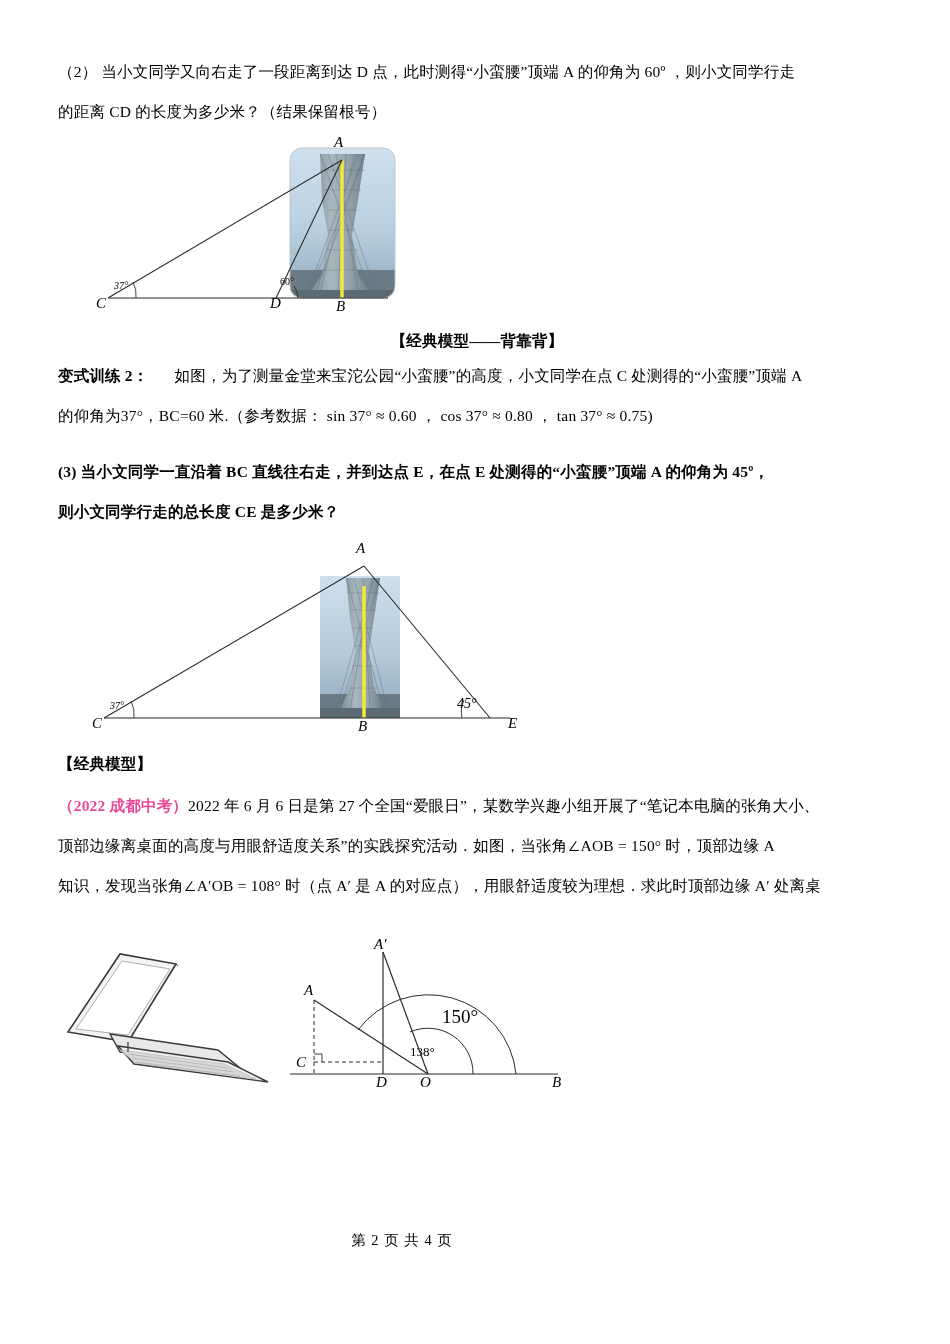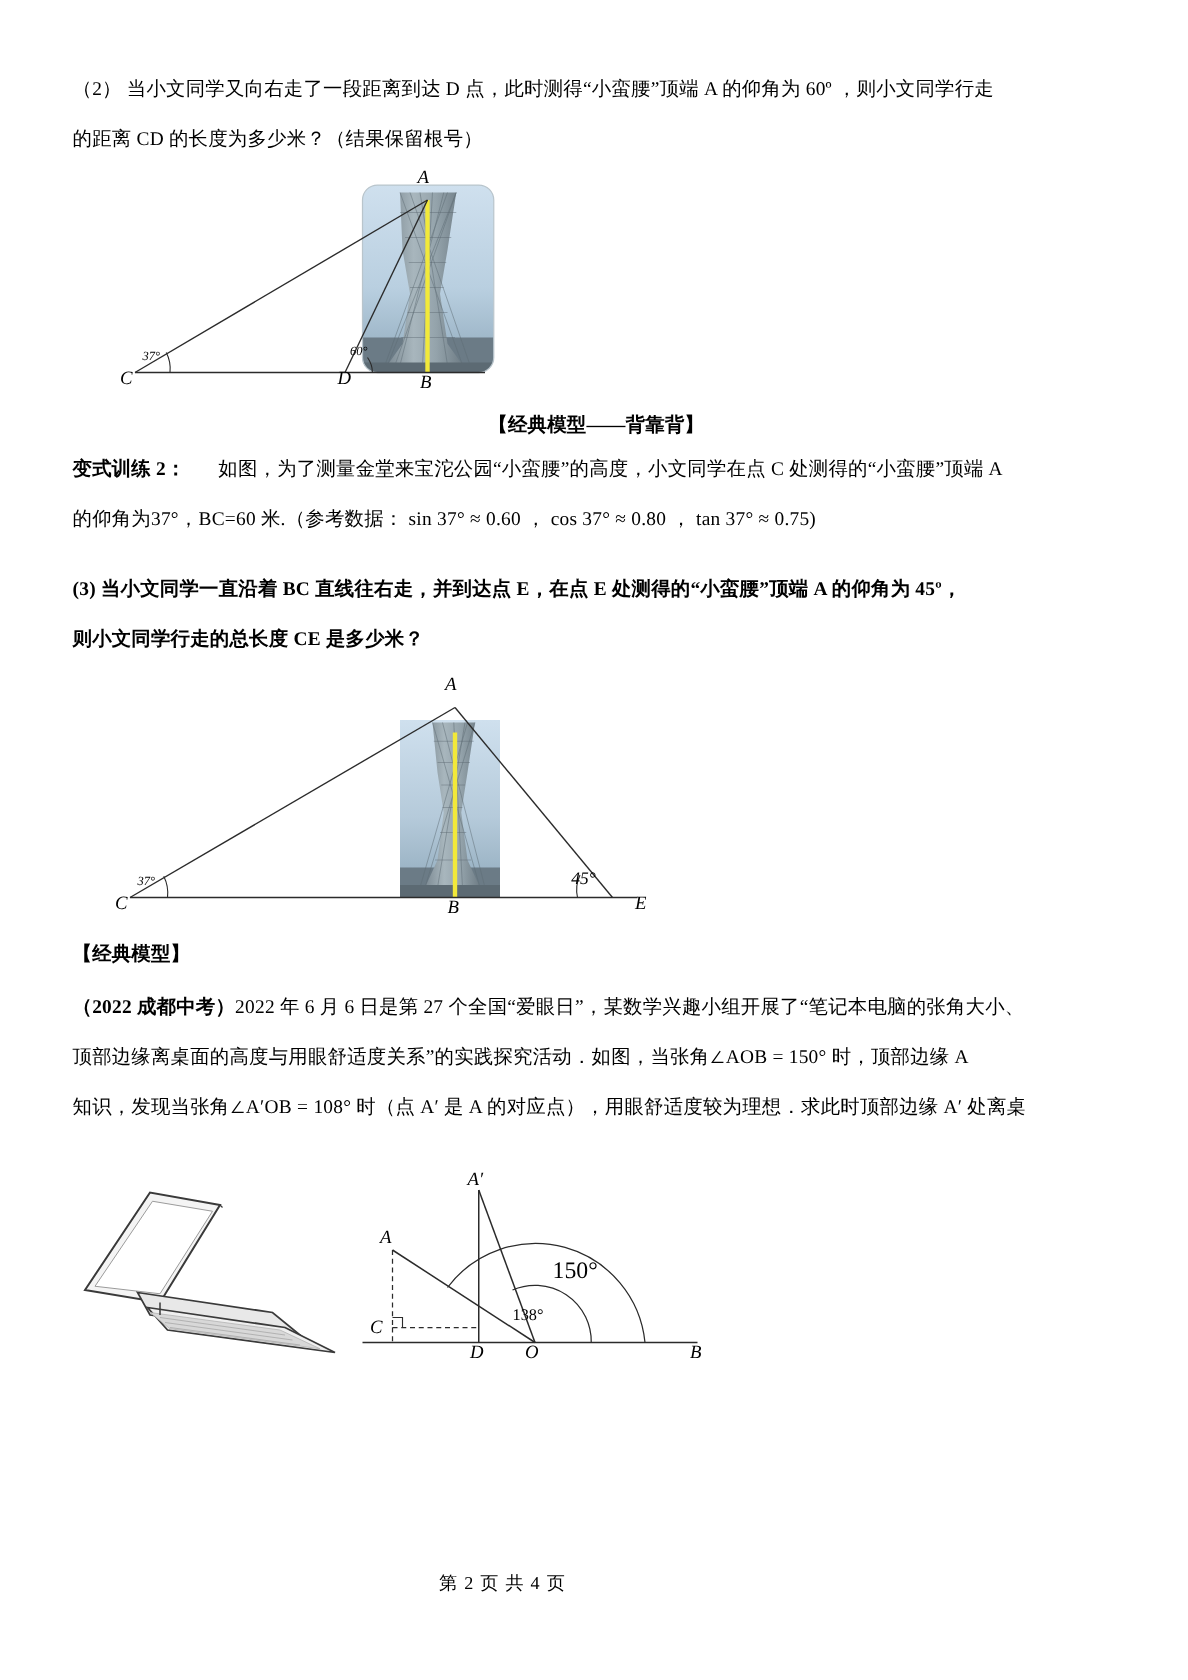--- a/index.html
+++ b/index.html
@@ -30,31 +30,31 @@
   p.para {
     margin: 0 0 0 0;
     font-size: 15.5px;
     line-height: 40px;
     letter-spacing: 0.2px;
   }
   .bold {
     font-weight: bold;
   }
   .blue {
-    color: #000000;
+    color: #ec4899;
     font-weight: bold;
   }
   .fig {
     position: relative;
     margin: 0 auto;
   }
   .footer {
     position: absolute;
     left: 0;
-    top: 1257px;
+    top: 1231px;
     width: 804px;
     text-align: center;
     font-size: 14.5px;
     letter-spacing: 1px;
   }
   svg { display: block; }
 </style>
 </head>
 <body>
 
@@ -123,21 +123,21 @@
         <line x1="50" y1="158" x2="330" y2="158" stroke="#2b2b2b" stroke-width="1.1"></line>
 
         <path d="M78,158 A28,28 0 0,0 75,142" fill="none" stroke="#2b2b2b" stroke-width="0.9"></path>
         <path d="M240,158 A22,22 0 0,0 236,146" fill="none" stroke="#2b2b2b" stroke-width="0.9"></path>
       </svg>
       <div style="position:absolute; left:276px; top:-6px; font-size:15px; font-style:italic;">A</div>
       <div style="position:absolute; left:278px; top:158px; font-size:15px; font-style:italic;">B</div>
       <div style="position:absolute; left:38px; top:155px; font-size:15px; font-style:italic;">C</div>
       <div style="position:absolute; left:212px; top:155px; font-size:15px; font-style:italic;">D</div>
       <div style="position:absolute; left:56px; top:140px; font-size:10px; font-style:italic;">37°</div>
-      <div style="position:absolute; left:222px; top:136px; font-size:10px; font-style:italic;">60°</div>
+      <div style="position:absolute; left:222px; top:136px; font-size:10px; ">60°</div>
     </div>
 
     <p class="para bold" style="line-height:30px;text-align:center;">
       <span>【经典模型——背靠背】</span>
     </p>
 
     <p class="para">
       <span class="bold">变式训练 2：</span>
       <span style="display:inline-block;width:22px;"></span><span>如图，为了测量金堂来宝沱公园“小蛮腰”的高度，小文同学在点 C 处测得的“小蛮腰”顶端 A</span>
     </p>

